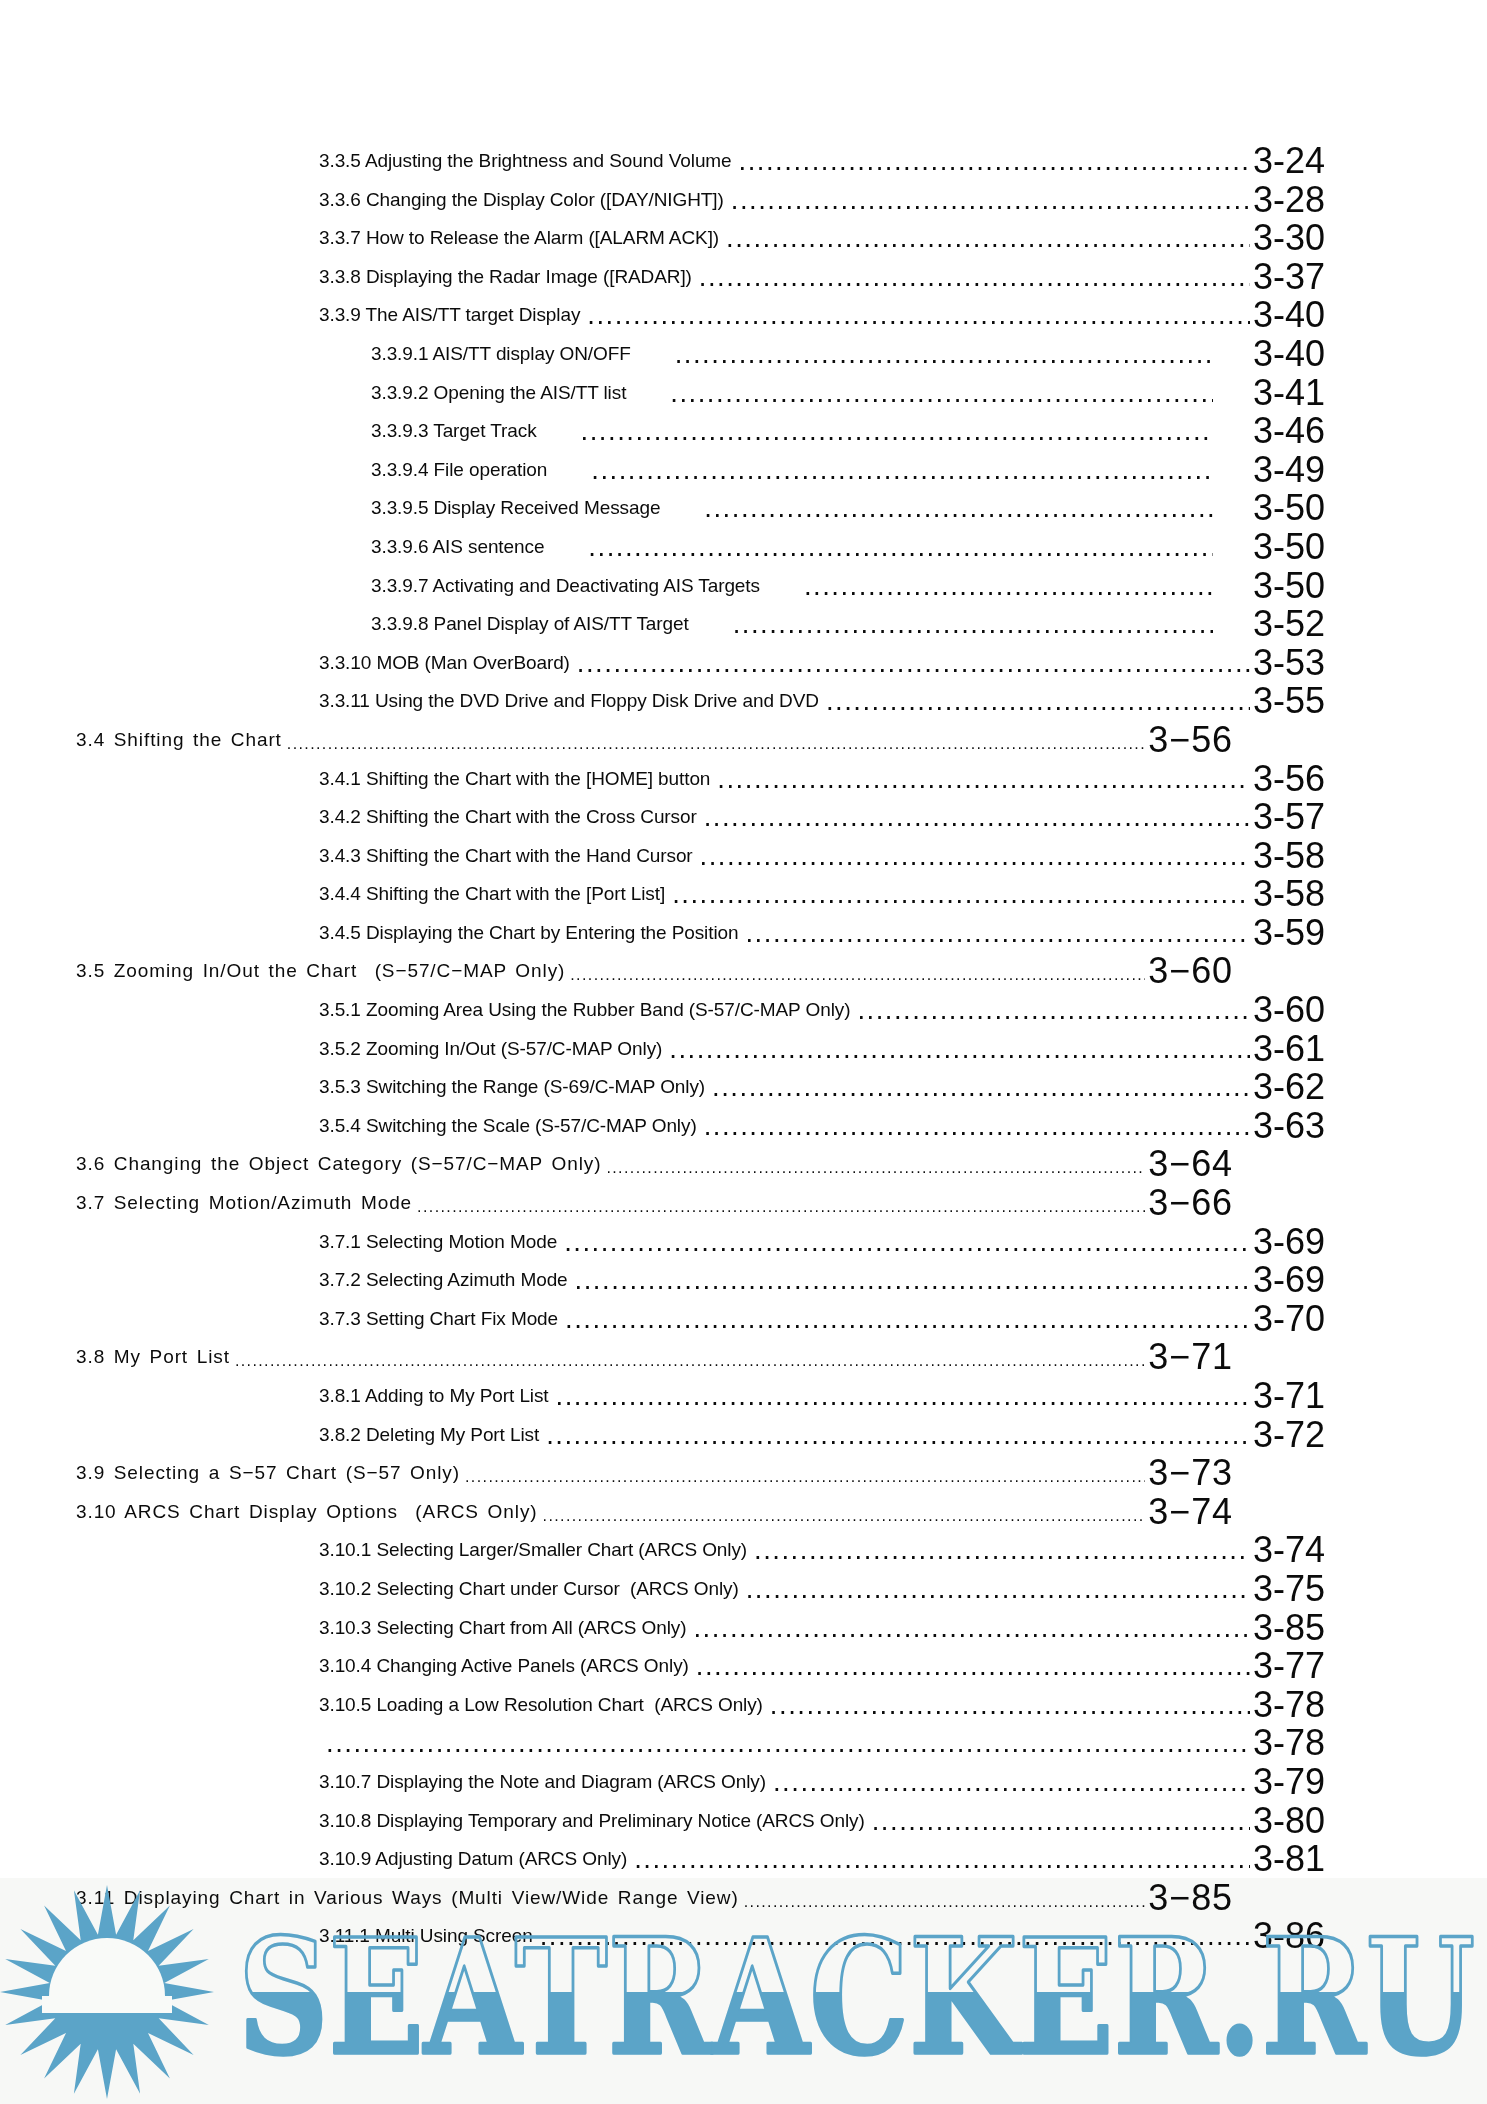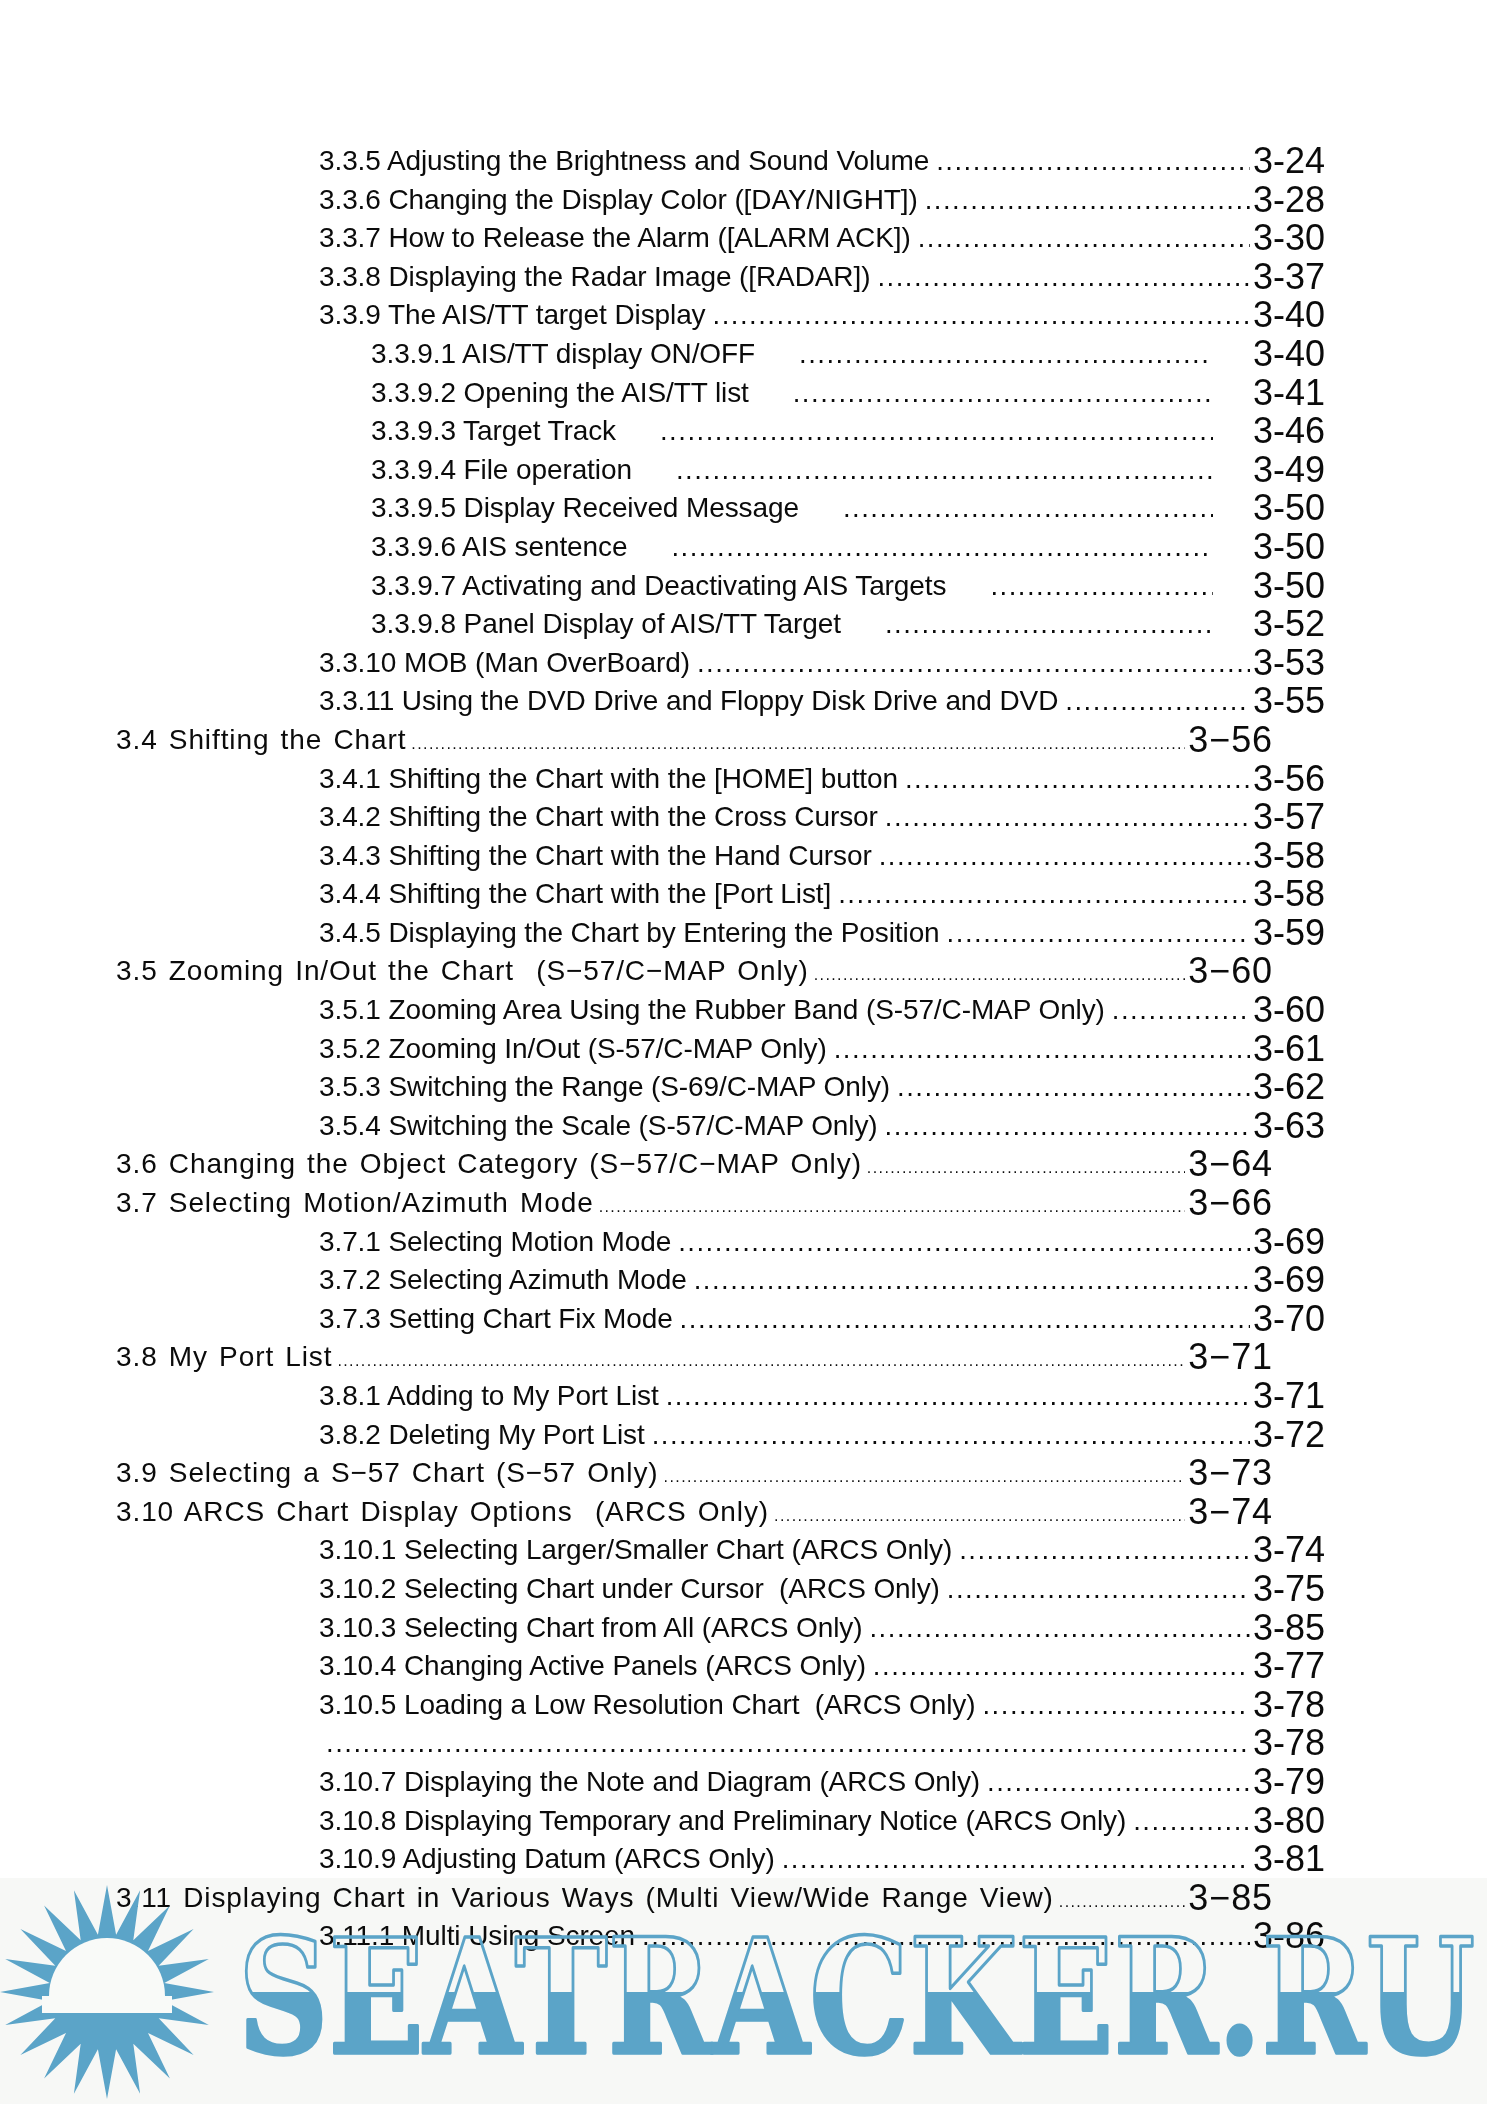--- a/index.html
+++ b/index.html
@@ -10,27 +10,27 @@
     color:#0b0b0b;
   }
   
   .wm-band{
     position:absolute;left:0;top:1878px;width:1487px;height:226px;
     background:#f7f8f6;z-index:0;
   }
   #toc{position:absolute;top:0;left:0;width:1487px;padding-top:142px;z-index:1;}
   .row{display:flex;height:38.6px;box-sizing:border-box;}
   .row>span{display:block;line-height:38.6px;white-space:nowrap;}
-  .label{flex:0 0 auto;font-size:28px;letter-spacing:-0.1px;}
+  .label{flex:0 0 auto;font-size:19px;letter-spacing:-0.1px;}
   .pagenum{flex:0 0 auto;font-size:36px;}
   .leader{
     flex:1 1 0;min-width:0;overflow:hidden;
     font-size:27.5px;letter-spacing:1.5px;margin:0 3px 0 7px;
   }
-  .l1{margin-left:116px;width:1157px;}
+  .l1{margin-left:76px;width:1157px;}
   .l2{margin-left:319px;width:1006px;}
   .l3{margin-left:371px;width:954px;gap:37px;}
   .l1 .label,.l1 .pagenum{letter-spacing:0.9px;word-spacing:2.5px;}
   .l1 .leader{font-size:16px;letter-spacing:1.4px;position:relative;top:4px;margin-left:5px;}
   .wm-svg{position:absolute;left:0;top:0;z-index:2;pointer-events:none;}
   .wm-text{
     font-family:"DejaVu Serif","Liberation Serif",serif;
     font-weight:700;font-size:160px;
   }
 </style>

